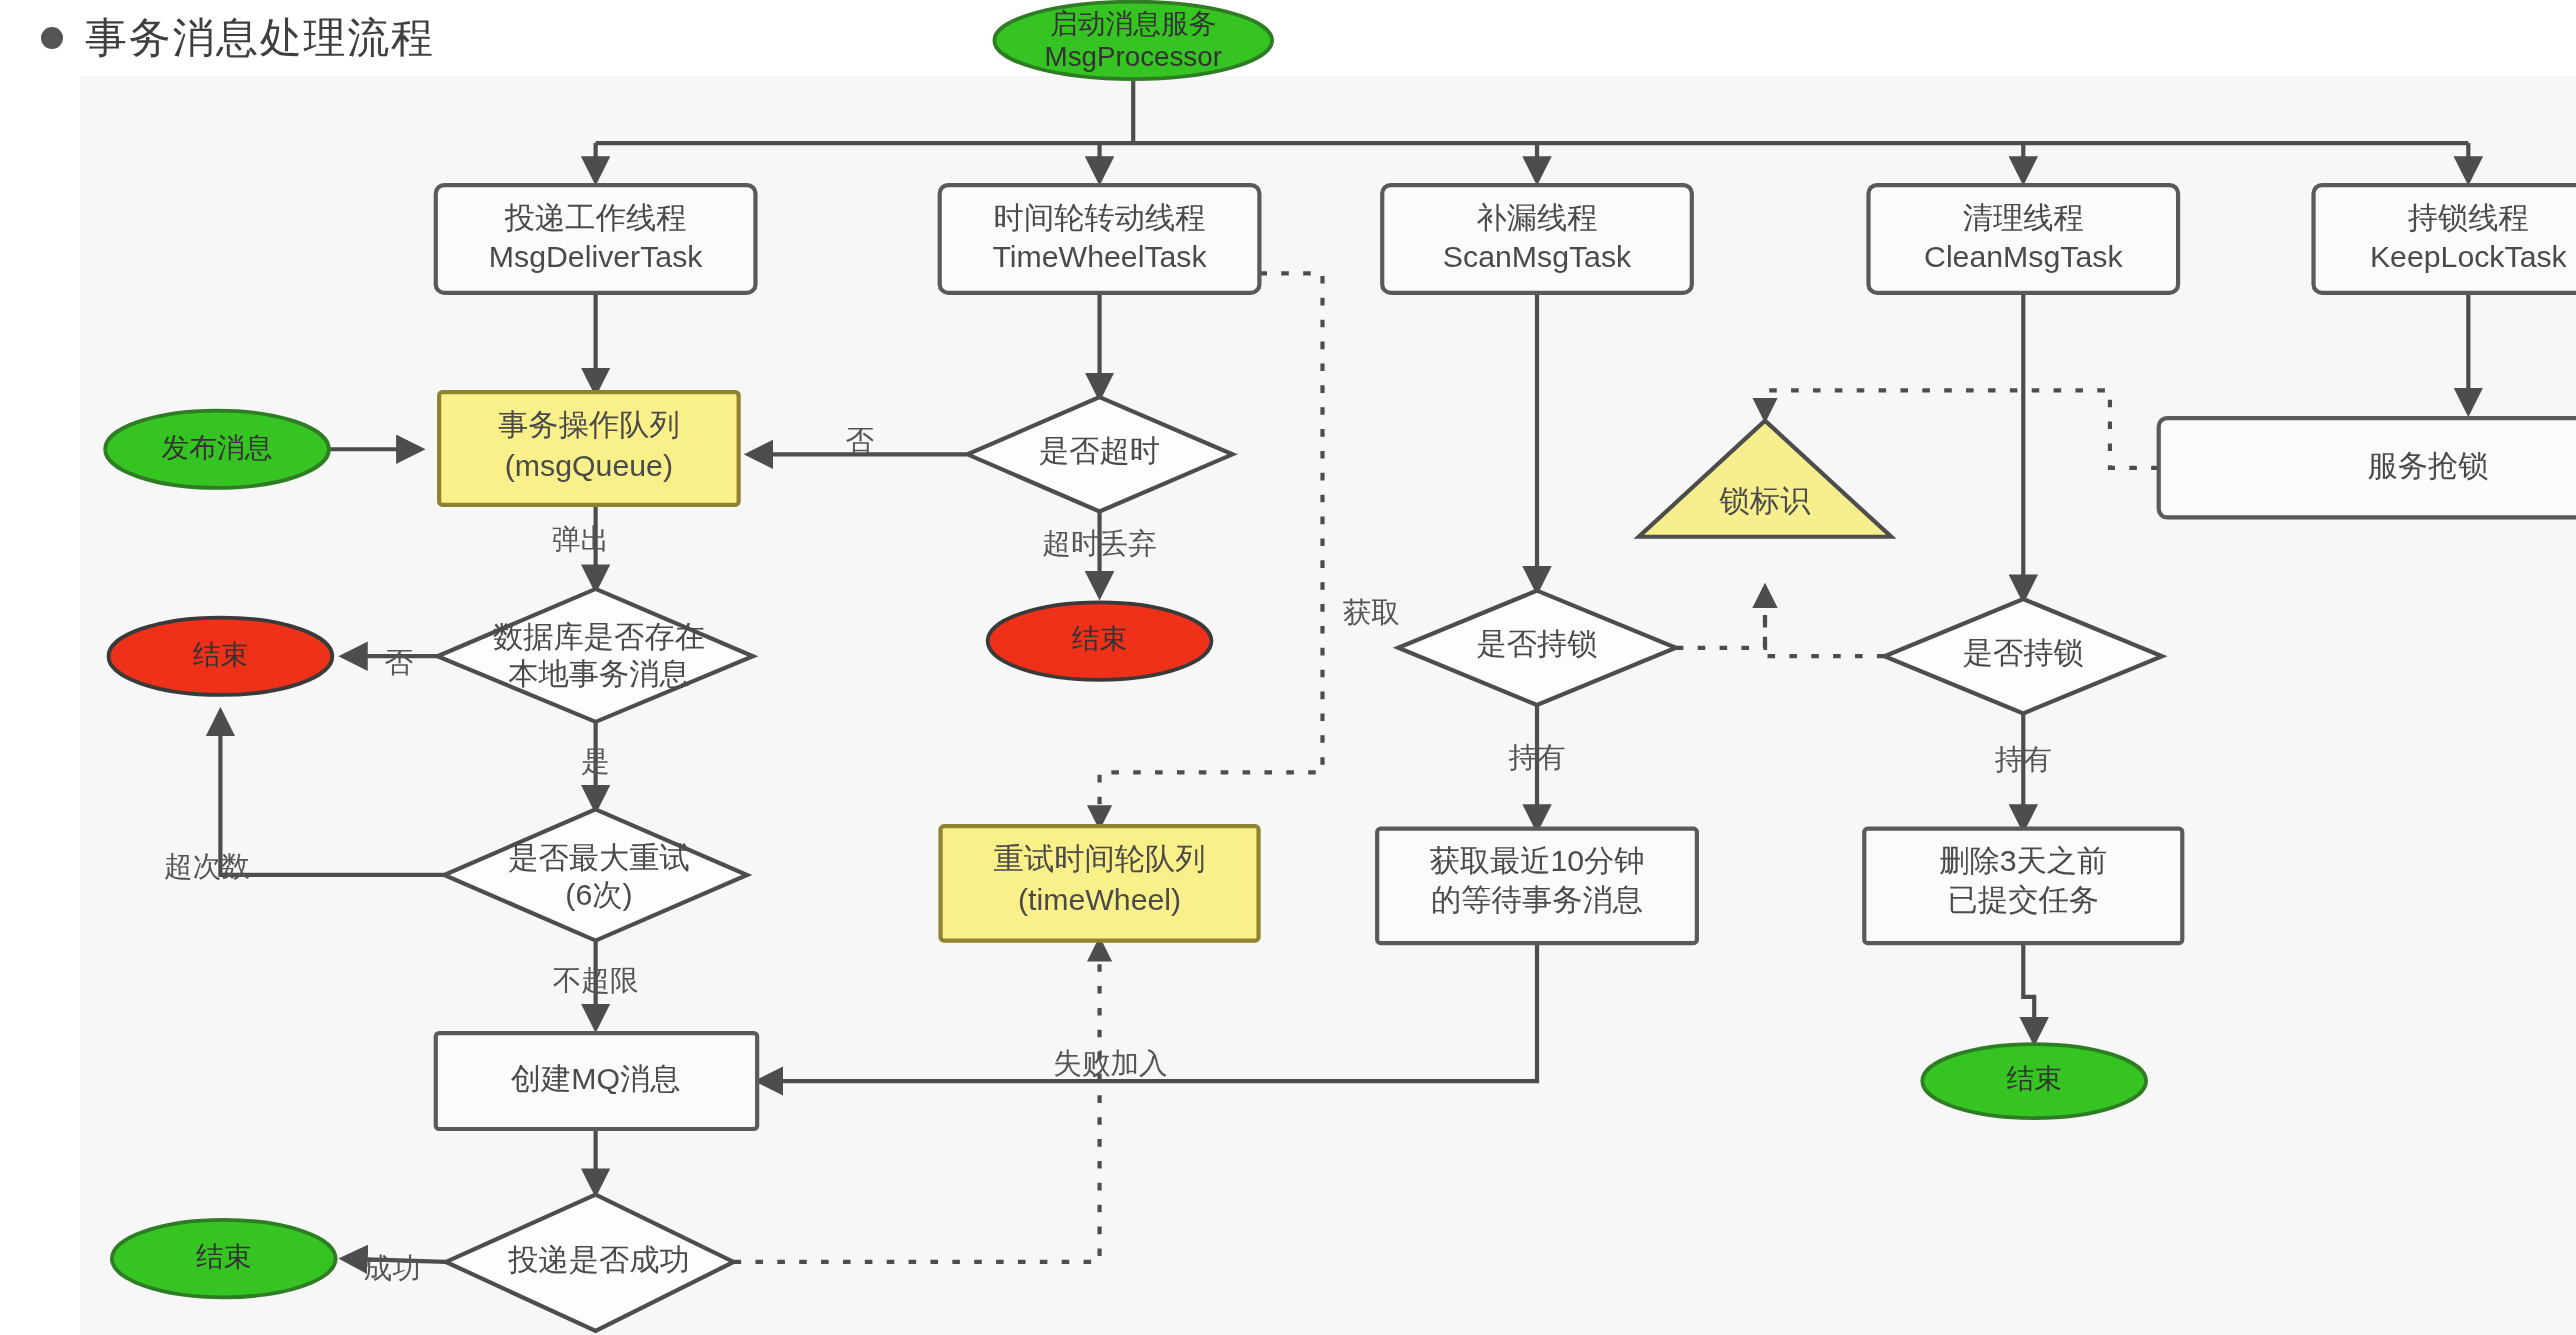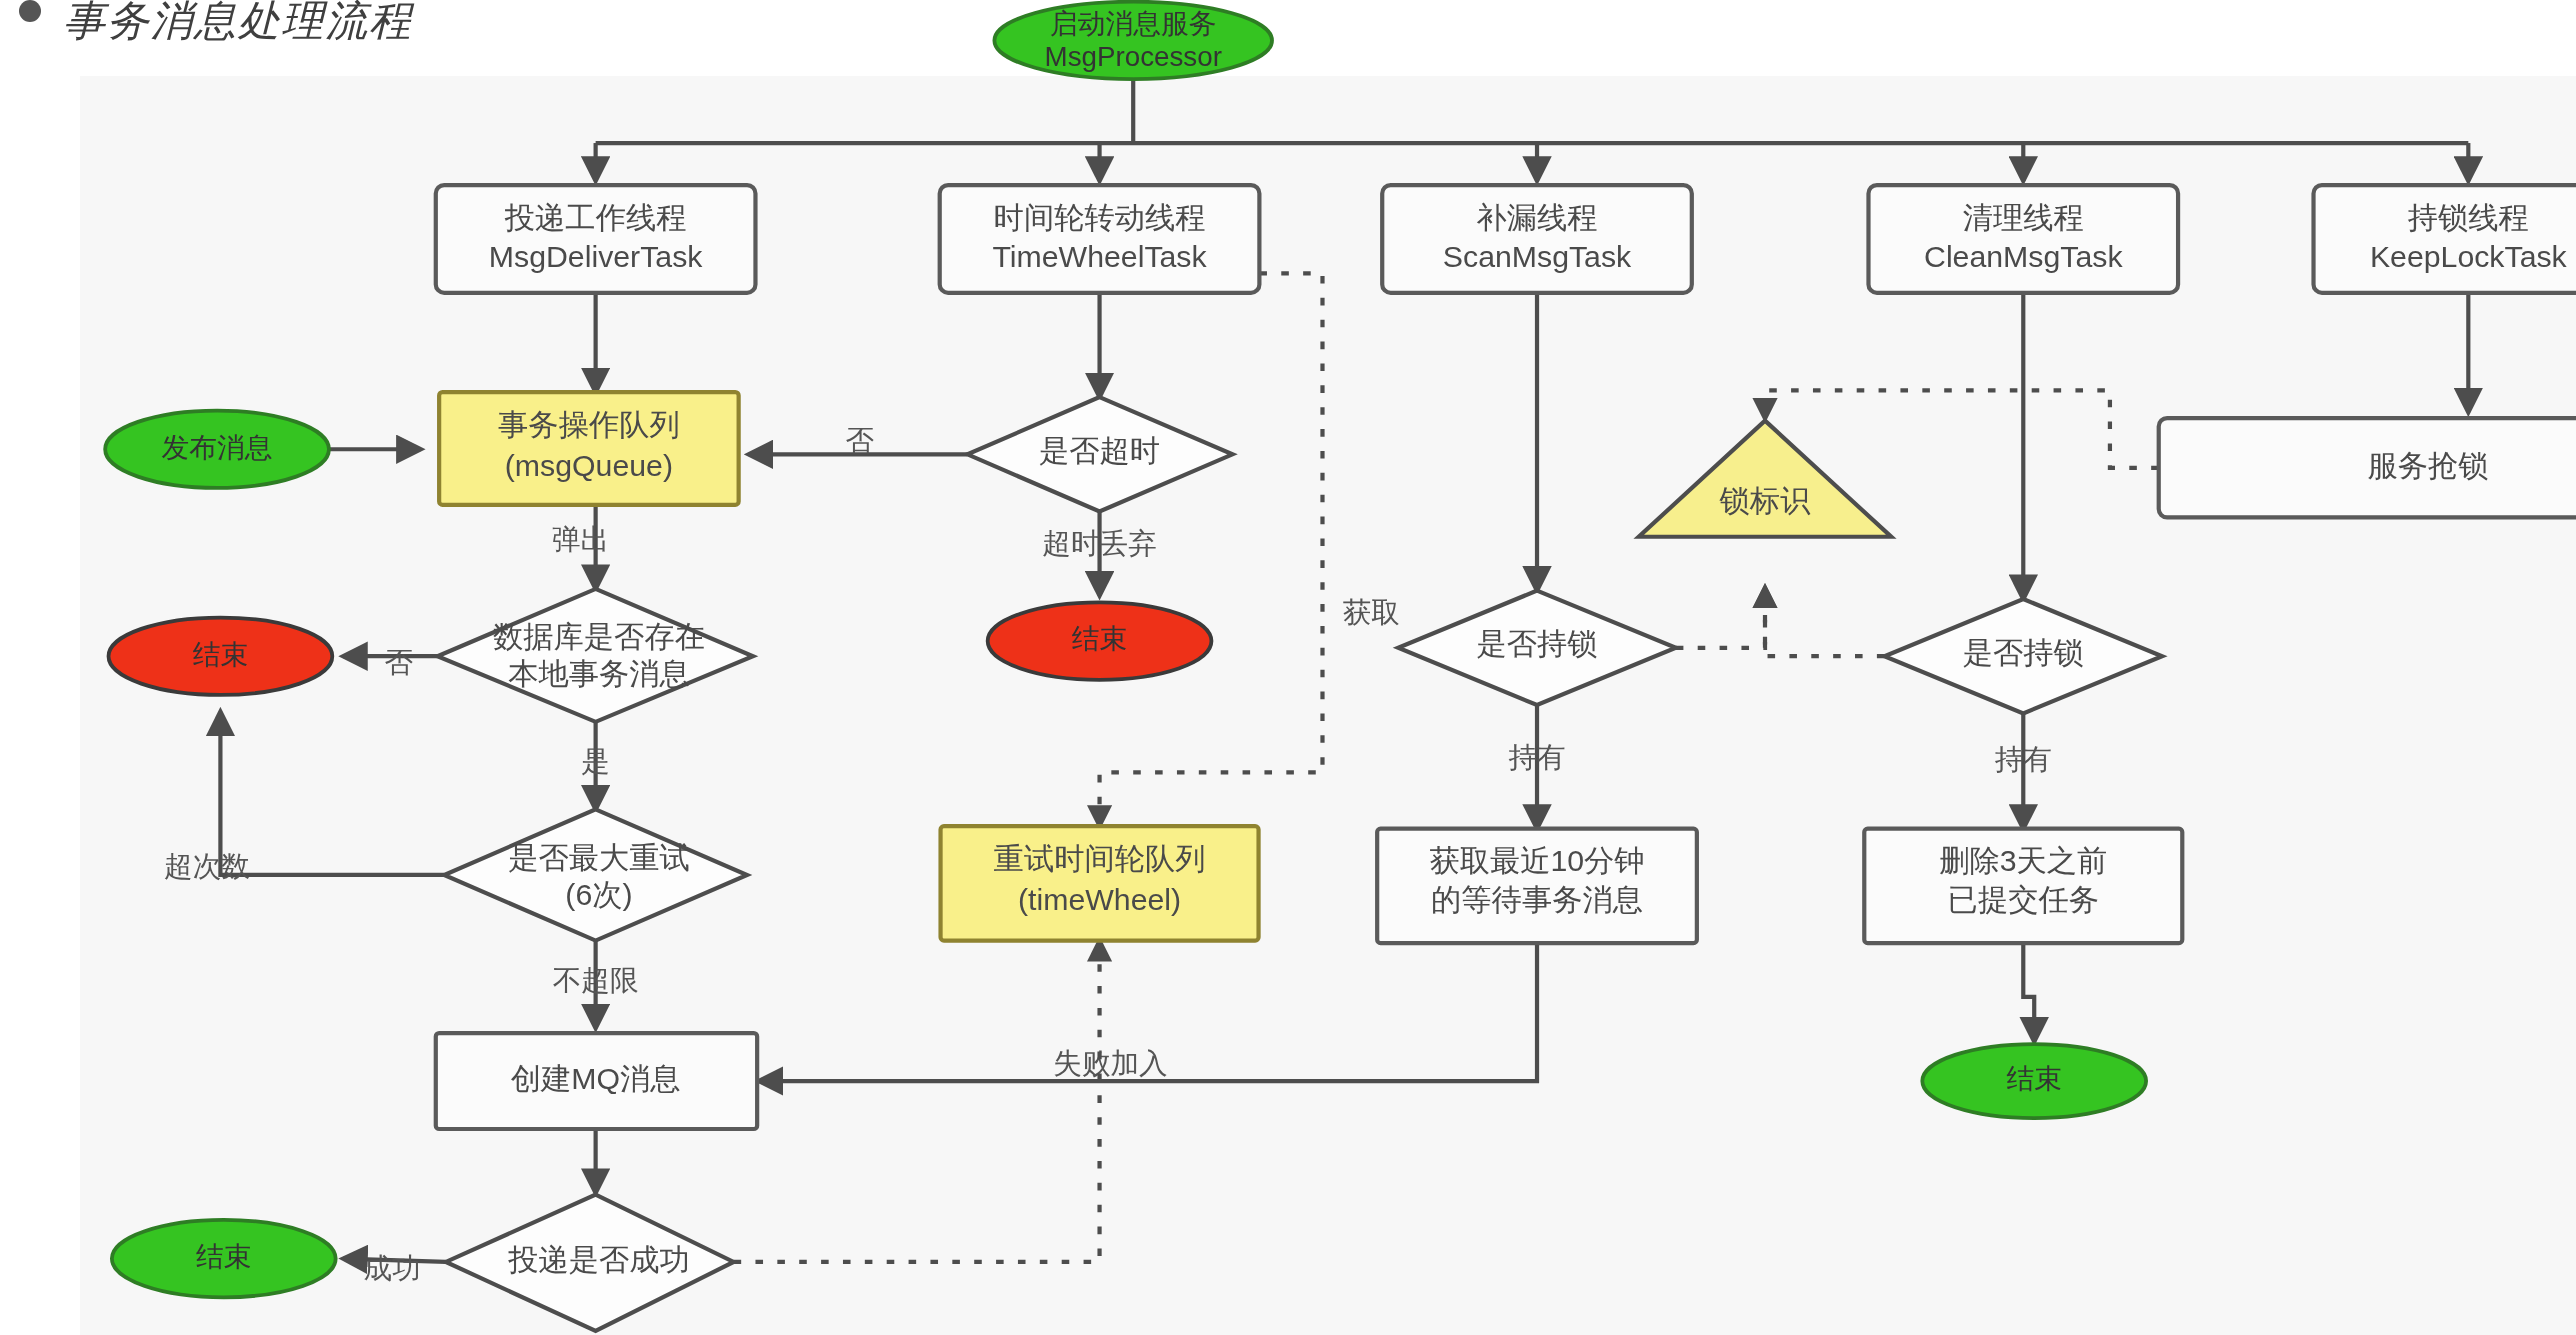--- a/index.html
+++ b/index.html
@@ -1,19 +1,19 @@
 <!DOCTYPE html>
 <html style="font-size:13.5px"><head>
 <meta charset="utf-8">
 <style>
   html,body{margin:0;padding:0;background:#ffffff;}
   body{font-family:"Liberation Sans","DejaVu Sans",sans-serif;}
   #page{position:relative;width:2576px;height:1336px;background:#fafafa;overflow:hidden;}
   #canvas-bg{position:absolute;left:80px;top:0;width:2496px;height:1336px;background:#f7f7f7;}
-  #title-row{position:absolute;left:0;top:0;width:100%;height:76px;display:flex;padding-left:19px;box-sizing:border-box;background:#ffffff;font-style:italic;}
+  #title-row{position:absolute;left:0;top:0;width:100%;height:76px;display:flex;align-items:center;padding-left:41px;box-sizing:border-box;background:#ffffff;}
   #title-bullet{width:22px;height:22px;border-radius:50%;background:#555555;margin-right:22px;flex:0 0 auto;}
   #title-text{font-size:42px;color:#3f3f3f;letter-spacing:1.7px;line-height:1;white-space:nowrap;}
   #left-strip{position:absolute;left:0;top:0;width:80px;height:1336px;background:#ffffff;}
   svg#flow{position:absolute;left:0;top:0;width:2576px;height:1336px;}
   .nd-text{font-family:"Liberation Sans","DejaVu Sans",sans-serif;fill:#4a4a4a;text-anchor:middle;dominant-baseline:middle;}
   .t-box{font-size:36px;}
   .t-edge{font-size:34px;fill:#555;}
   .t-term{font-size:33px;fill:#333;}
   .shape-box{fill:#fbfbfb;stroke:#5a5a5a;stroke-width:5;}
   .shape-yellow{fill:#f9f08a;stroke:#8f8330;stroke-width:5;}

